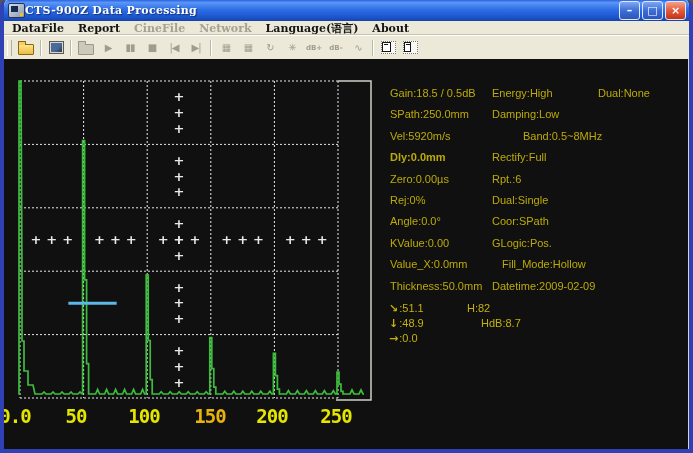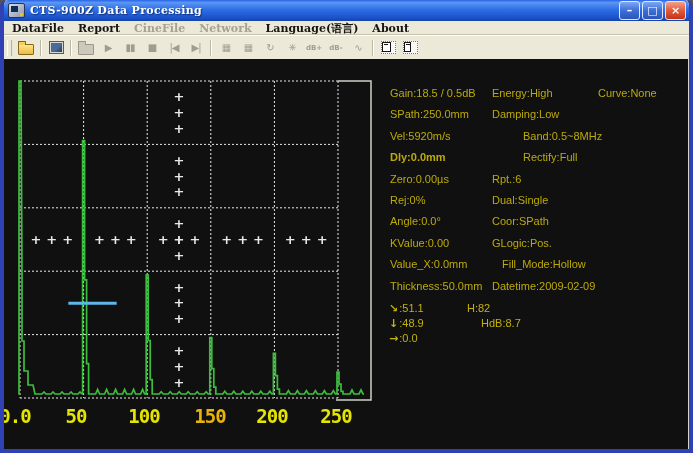--- a/index.html
+++ b/index.html
@@ -5,21 +5,21 @@
   html,body{margin:0;padding:0;background:#555;}
   .window{position:relative;width:693px;height:453px;box-sizing:border-box;background:#ECE9D8;
     border-left:4px solid #2F41B5;border-right:4px solid #2F41B5;border-bottom:4px solid #2F41B5;
     border-radius:7px 7px 0 0;overflow:hidden;font-family:"Liberation Sans",sans-serif;}
   .titlebar{height:21px;display:flex;align-items:center;padding:0 3px 0 4px;border-radius:5px 5px 0 0;
     background:linear-gradient(180deg,#2A63E8 0%,#5A96F2 12%,#2E6FE8 45%,#1A52C8 85%,#1644A8 100%);}
   .app-icon{width:15px;height:13px;position:relative;background:linear-gradient(135deg,#D8DCE8,#8E98B4);
     border:1px solid #2A3350;border-radius:2px;}
   .app-icon i{position:absolute;left:2px;top:2px;width:7px;height:6px;background:#0F2E52;}
   .app-icon em{position:absolute;right:1px;bottom:1px;width:3px;height:3px;background:#E8C520;}
-  .title{color:#fff;font:bold 11px "DejaVu Serif",serif;margin-left:5px;flex:1;letter-spacing:.3px;
+  .title{color:#fff;font:bold 11px "DejaVu Serif",serif;flex:1;letter-spacing:.3px;
     text-shadow:1px 1px 1px rgba(10,20,60,.6);white-space:nowrap;}
   .cap-btn{width:19px;height:17px;margin-left:2px;border:1px solid #DCE8FC;border-radius:3px;color:#fff;
     font:bold 11px "DejaVu Sans",sans-serif;display:flex;align-items:center;justify-content:center;
     background:linear-gradient(180deg,#7FA8F0,#3E6ED8 50%,#2C55B8);}
   .cap-btn.close{background:linear-gradient(180deg,#F5A08A,#E25A3A 50%,#C23318);}
   .menubar{height:14px;display:flex;align-items:center;padding-left:1px;background:#ECE9D8;}
   .menu-item{font:bold 11px "DejaVu Serif",serif;color:#141414;padding:0 7px;white-space:nowrap;}
   .menu-item.disabled{color:#A5A193;}
   .toolbar{height:23px;display:flex;align-items:center;background:#ECE9D8;
     border-top:1px solid #FFFFFF;box-shadow:0 -1px 0 #C6C2B0;padding-left:2px;}
@@ -182,27 +182,27 @@
         <span class="axis-label" style="left: 11px; color: rgb(229, 229, 0);">0.0</span>
         <span class="axis-label" style="left: 72px; color: rgb(229, 229, 0);">50</span>
         <span class="axis-label" style="left: 140px; color: rgb(229, 229, 0);">100</span>
         <span class="axis-label" style="left: 206px; color: #eab308;">150</span>
         <span class="axis-label" style="left: 268px; color: rgb(229, 229, 0);">200</span>
         <span class="axis-label" style="left: 332px; color: rgb(229, 229, 0);">250</span>
       </div>
     <div id="params">
         <span class="param" style="left: 386px; top: 28px;">Gain:18.5 / 0.5dB</span>
         <span class="param" style="left: 488px; top: 28px;">Energy:High</span>
-        <span class="param" style="left: 594px; top: 28px;">Curve:None</span>
+        <span class="param" style="left: 594px; top: 28px;">Dual:None</span>
         <span class="param" style="left: 386px; top: 49.4px;">SPath:250.0mm</span>
         <span class="param" style="left: 488px; top: 49.4px;">Damping:Low</span>
         <span class="param" style="left: 386px; top: 70.8px;">Vel:5920m/s</span>
         <span class="param" style="left: 488px; top: 70.8px; padding-left: 31px;">Band:0.5~8MHz</span>
         <span class="param" style="left: 386px; top: 92.2px; font-weight: bold;">Dly:0.0mm</span>
-        <span class="param" style="left: 488px; top: 92.2px; margin-left: 31px;">Rectify:Full</span>
+        <span class="param" style="left: 488px; top: 92.2px;">Rectify:Full</span>
         <span class="param" style="left: 386px; top: 113.6px;">Zero:0.00µs</span>
         <span class="param" style="left: 488px; top: 113.6px;">Rpt.:6</span>
         <span class="param" style="left: 386px; top: 135px;">Rej:0%</span>
         <span class="param" style="left: 488px; top: 135px;">Dual:Single</span>
         <span class="param" style="left: 386px; top: 156.4px;">Angle:0.0°</span>
         <span class="param" style="left: 488px; top: 156.4px;">Coor:SPath</span>
         <span class="param" style="left: 386px; top: 177.8px;">KValue:0.00</span>
         <span class="param" style="left: 488px; top: 177.8px;">GLogic:Pos.</span>
         <span class="param" style="left: 386px; top: 199.2px;">Value_X:0.0mm</span>
         <span class="param" style="left: 498px; top: 199.2px;">Fill_Mode:Hollow</span>

